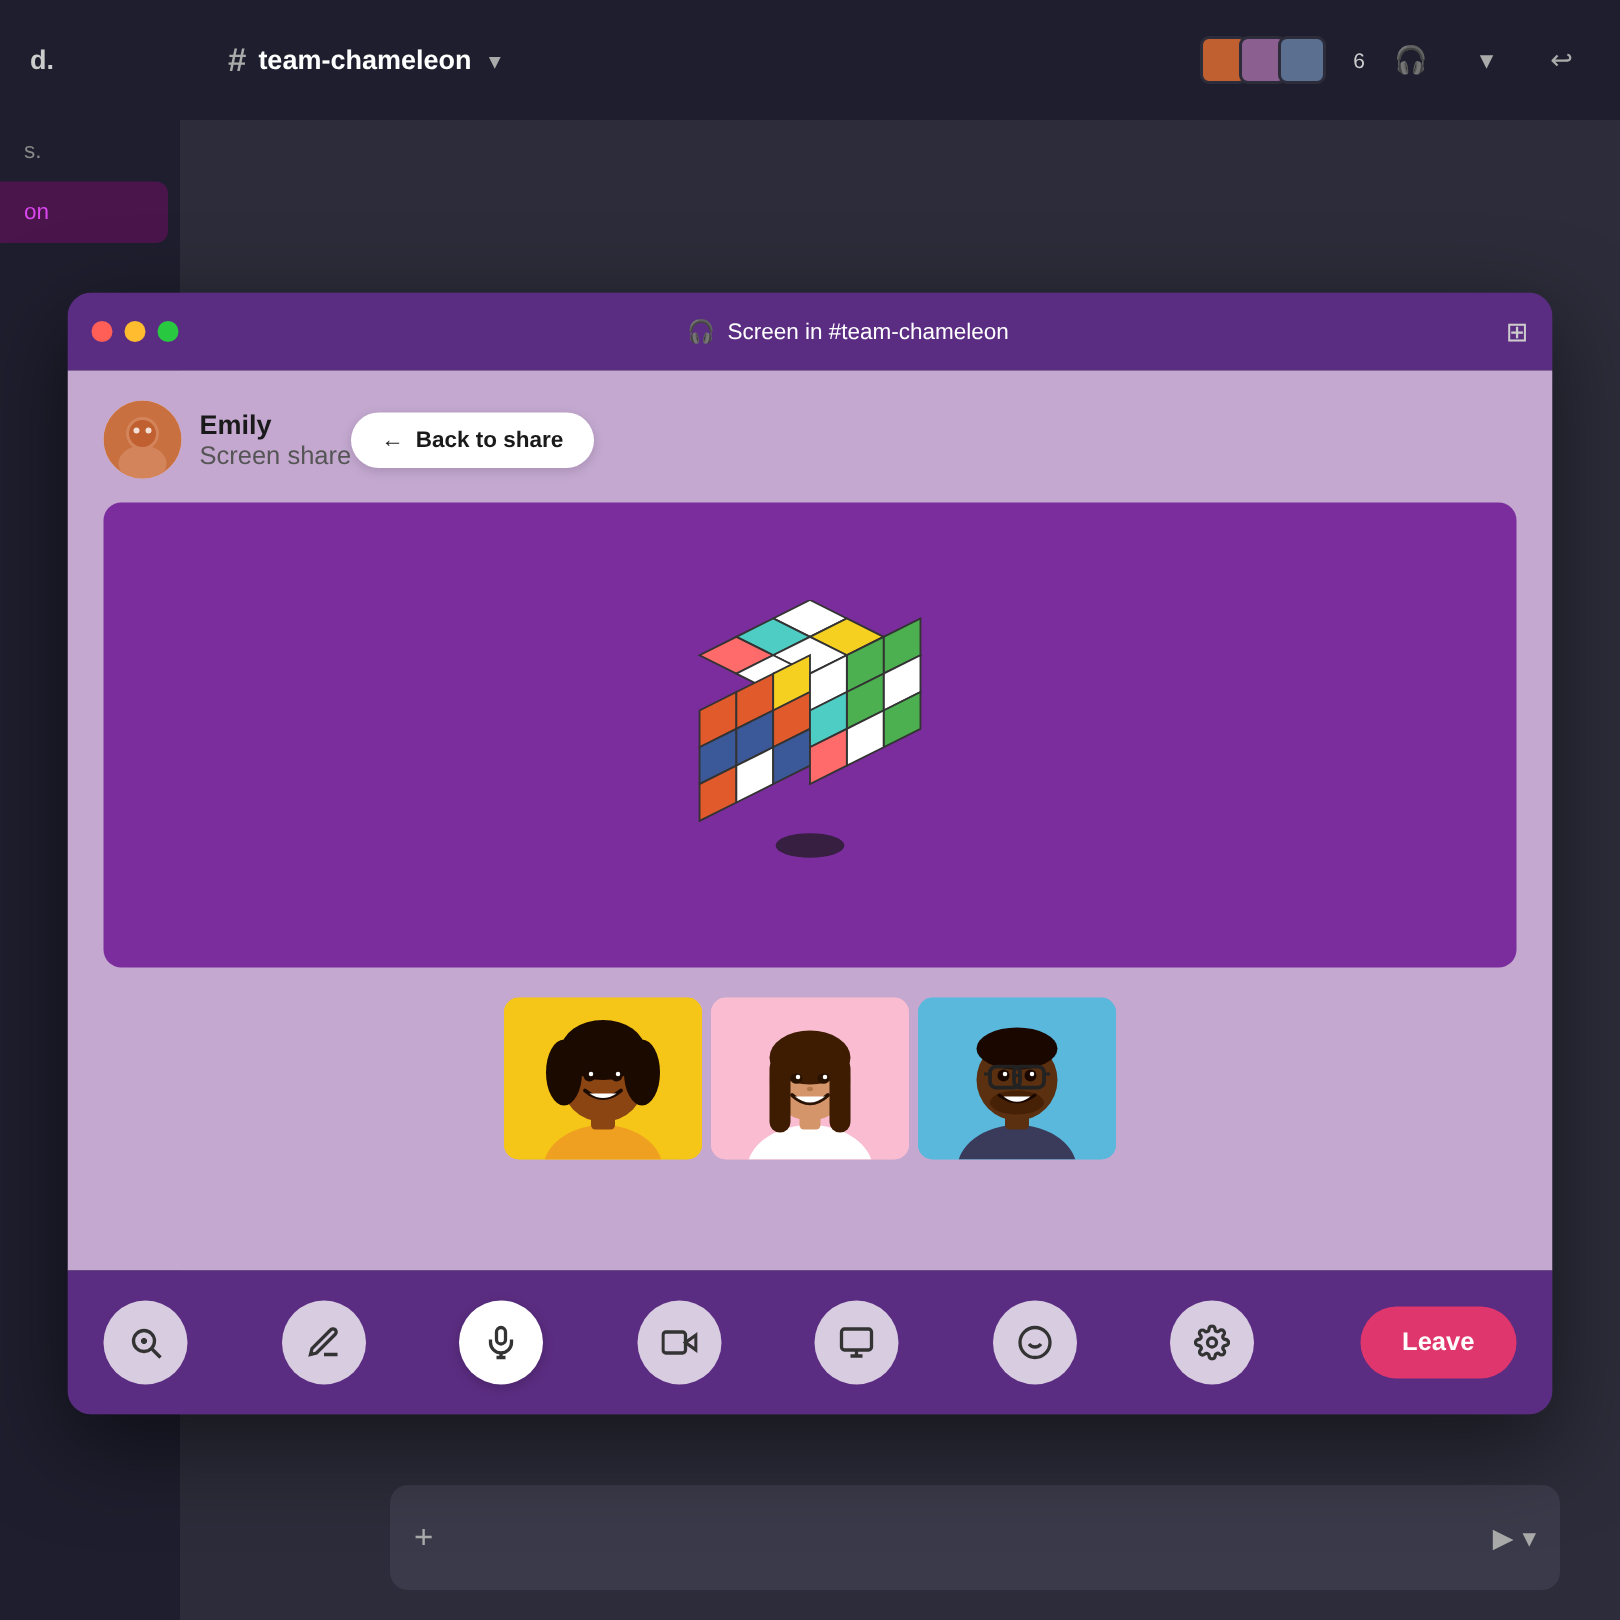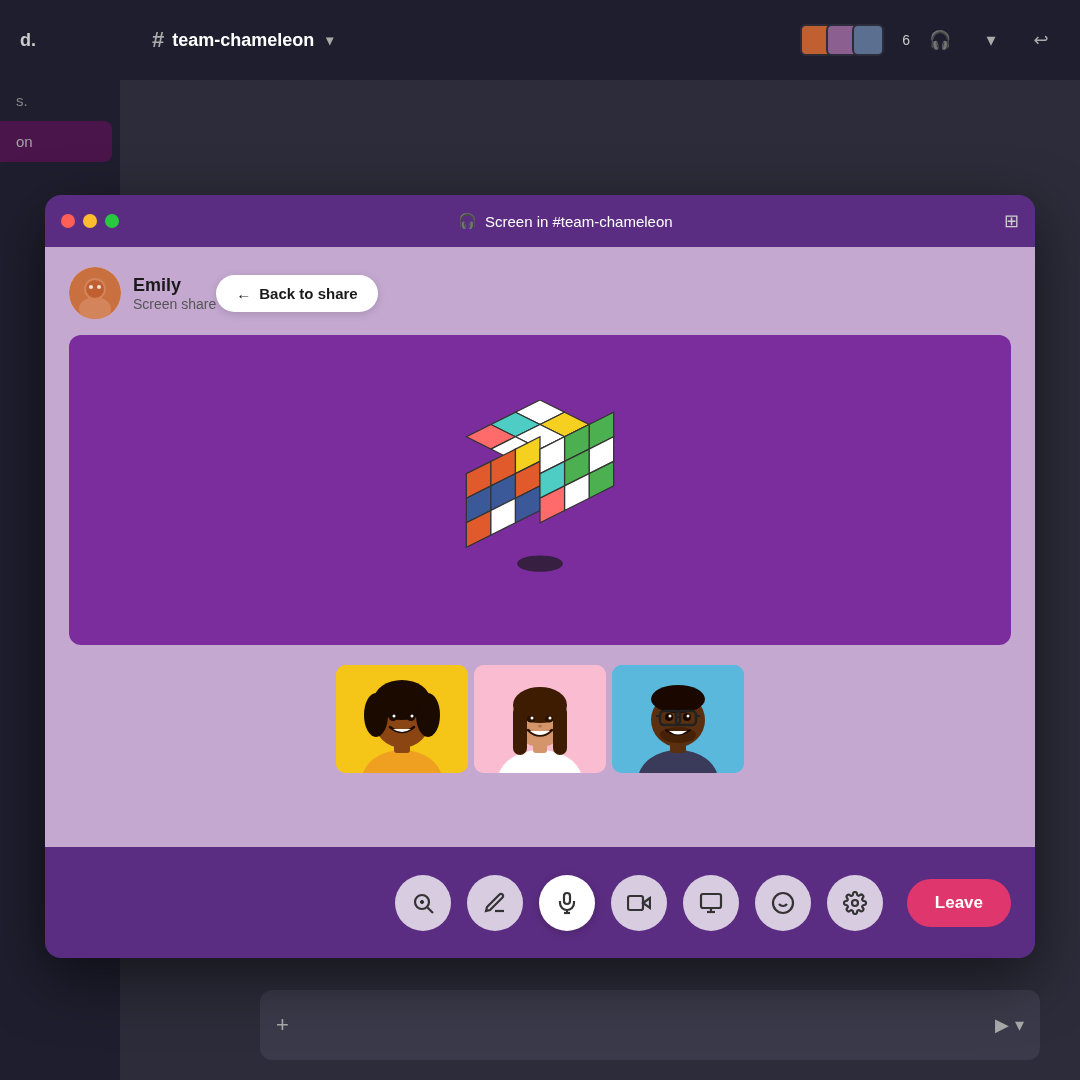--- a/index.html
+++ b/index.html
@@ -115,21 +115,21 @@
 
     .sidebar-item {
       padding: 12px 16px;
       color: #888;
       font-size: 15px;
       font-weight: 500;
     }
 
     .sidebar-item.active {
       background: #4a154b;
-      color: #a3a3a3;
+      color: #d946ef;
       border-radius: 0 8px 8px 0;
       margin-right: 8px;
     }
 
     
     .main-area {
       position: absolute;
       top: 80px;
       left: 120px;
       right: 0;
@@ -250,21 +250,21 @@
       justify-content: center;
     }
 
     .presenter-name {
       font-size: 18px;
       font-weight: 700;
       color: #1a1a1a;
     }
 
     .presenter-label {
-      font-size: 14px;
+      font-size: 17px;
       color: #555;
     }
 
     .back-to-grid-btn {
       background: #fff;
       border: none;
       border-radius: 24px;
       padding: 10px 20px;
       font-size: 15px;
       font-weight: 600;
@@ -306,24 +306,24 @@
       width: 132px;
       height: 108px;
       border-radius: 10px;
       overflow: hidden;
       background: #888;
     }
 
     
     .control-bar {
       background: #5b2d82;
-      height: 111px;
-      display: flex;
-      align-items: center;
-      justify-content: flex-end;
+      height: 96px;
+      display: flex;
+      align-items: center;
+      justify-content: space-between;
       gap: 16px;
       padding: 16px 24px;
     }
 
     .ctrl-btn {
       width: 56px;
       height: 56px;
       border-radius: 50%;
       background: #d8cce0;
       border: none;

